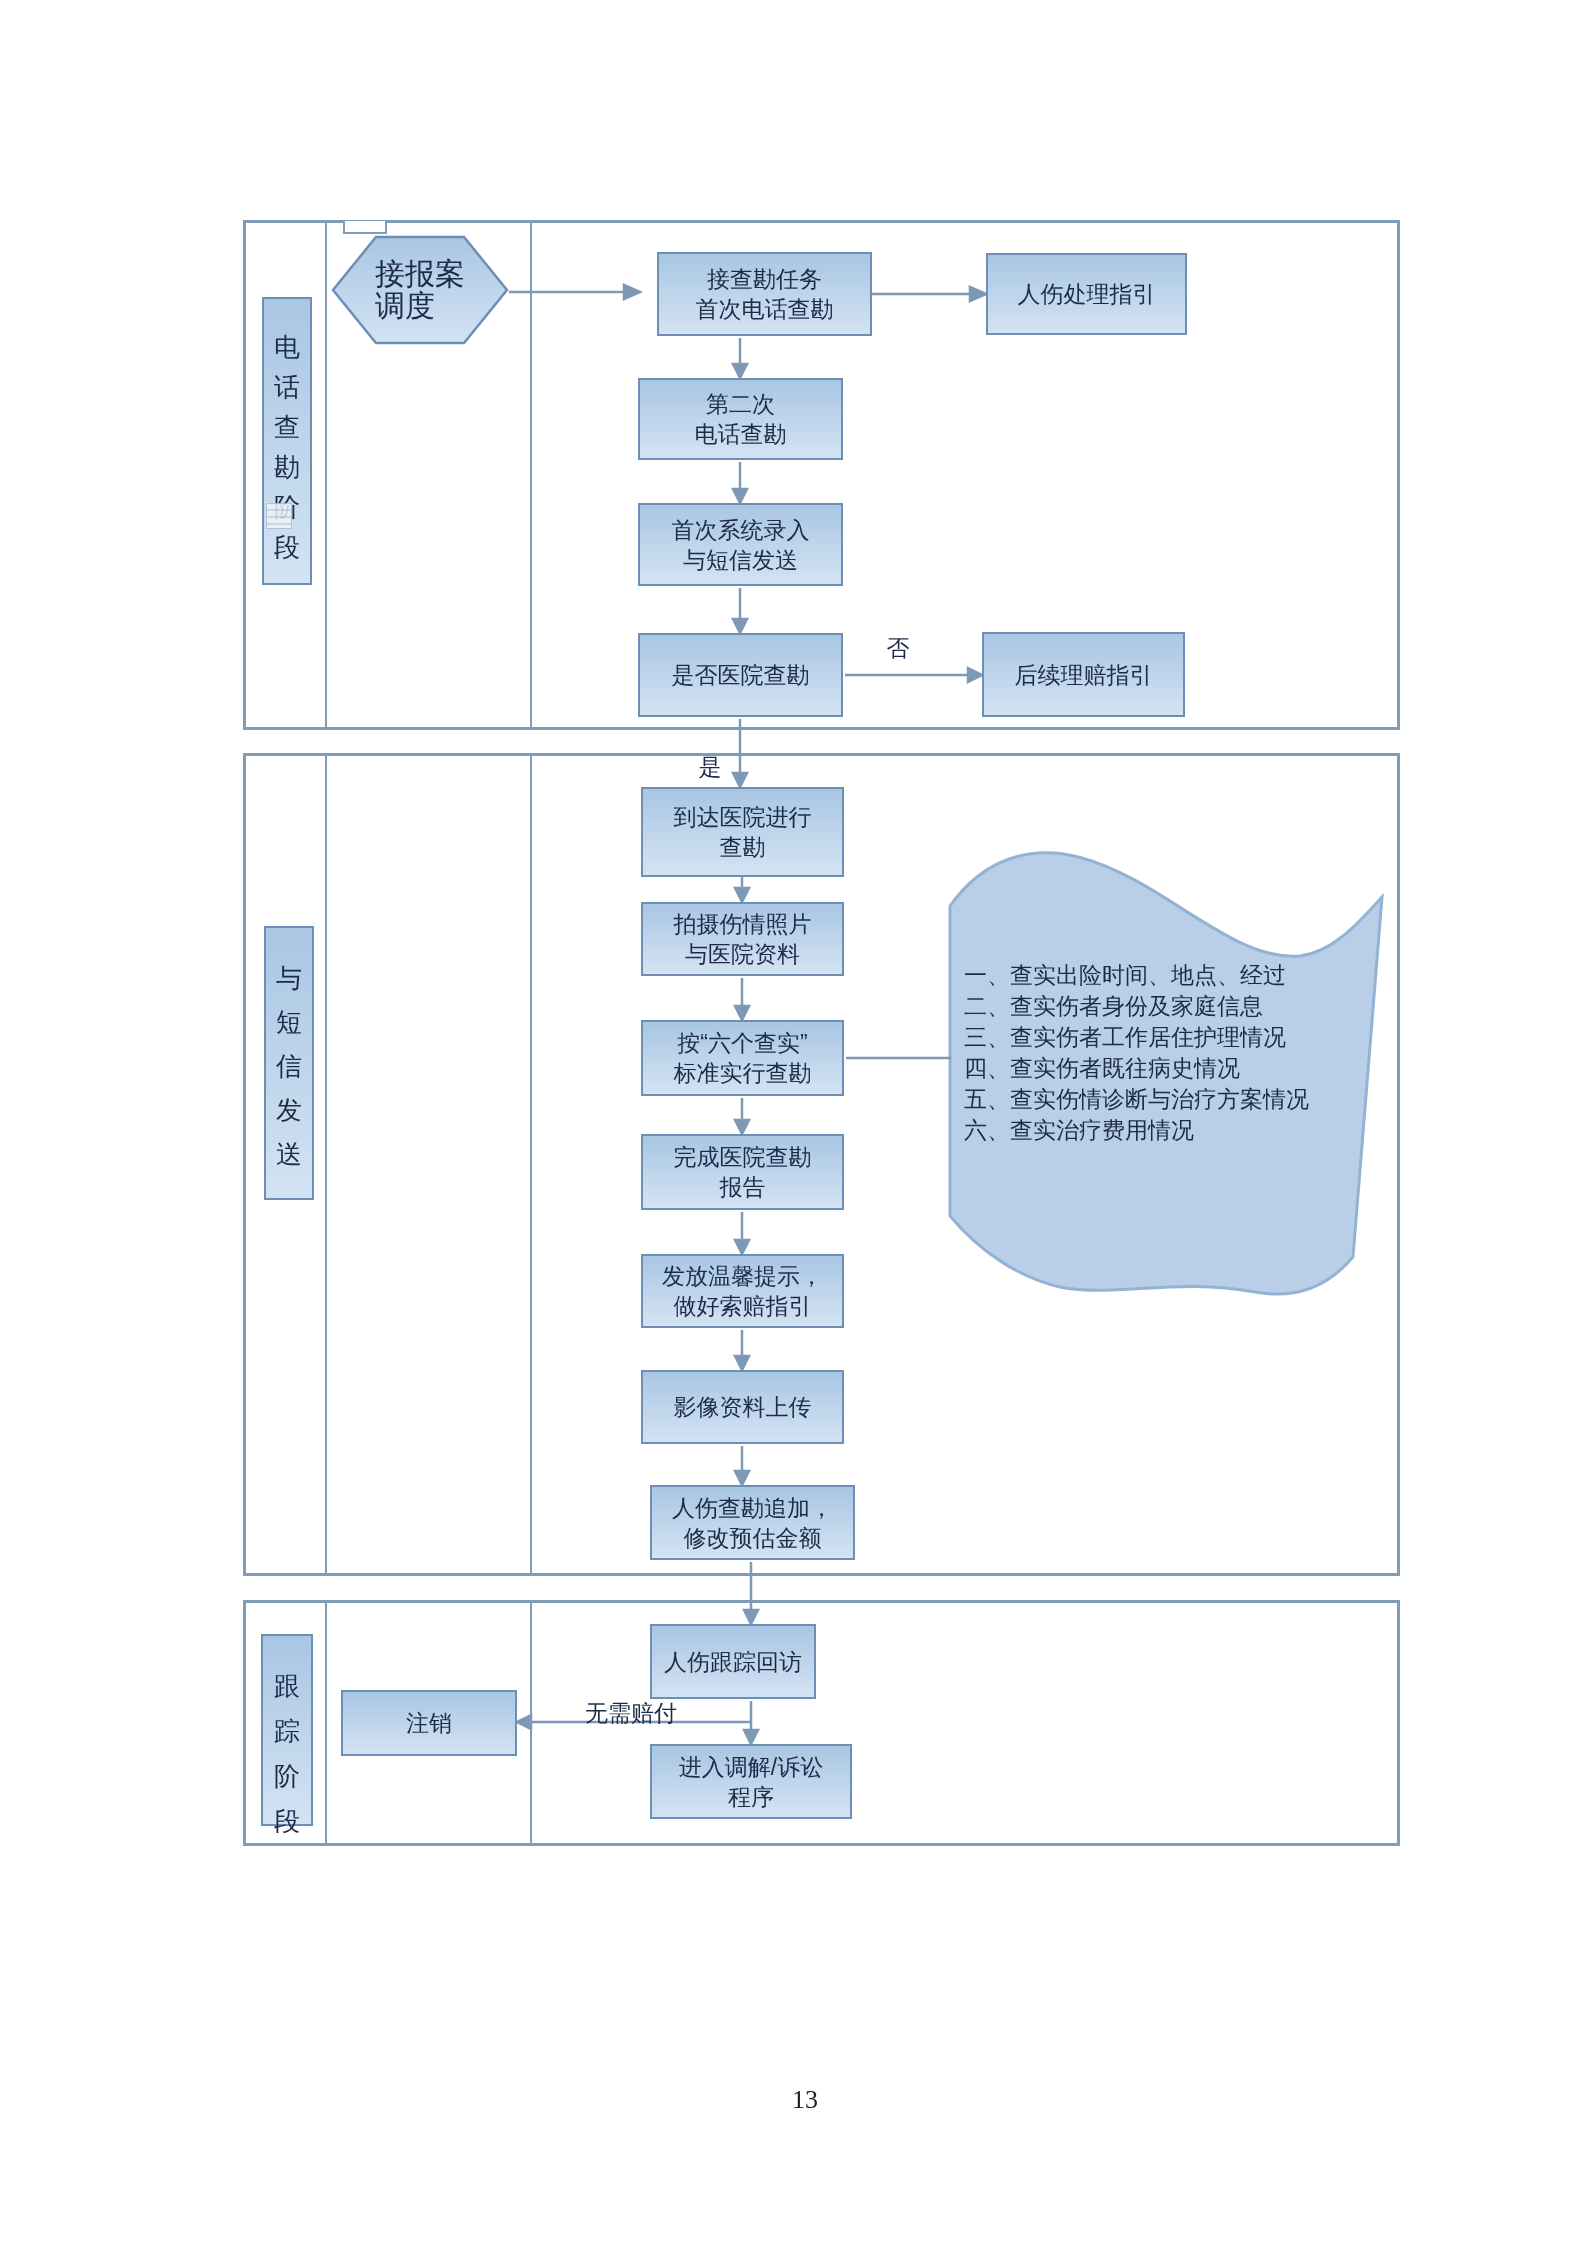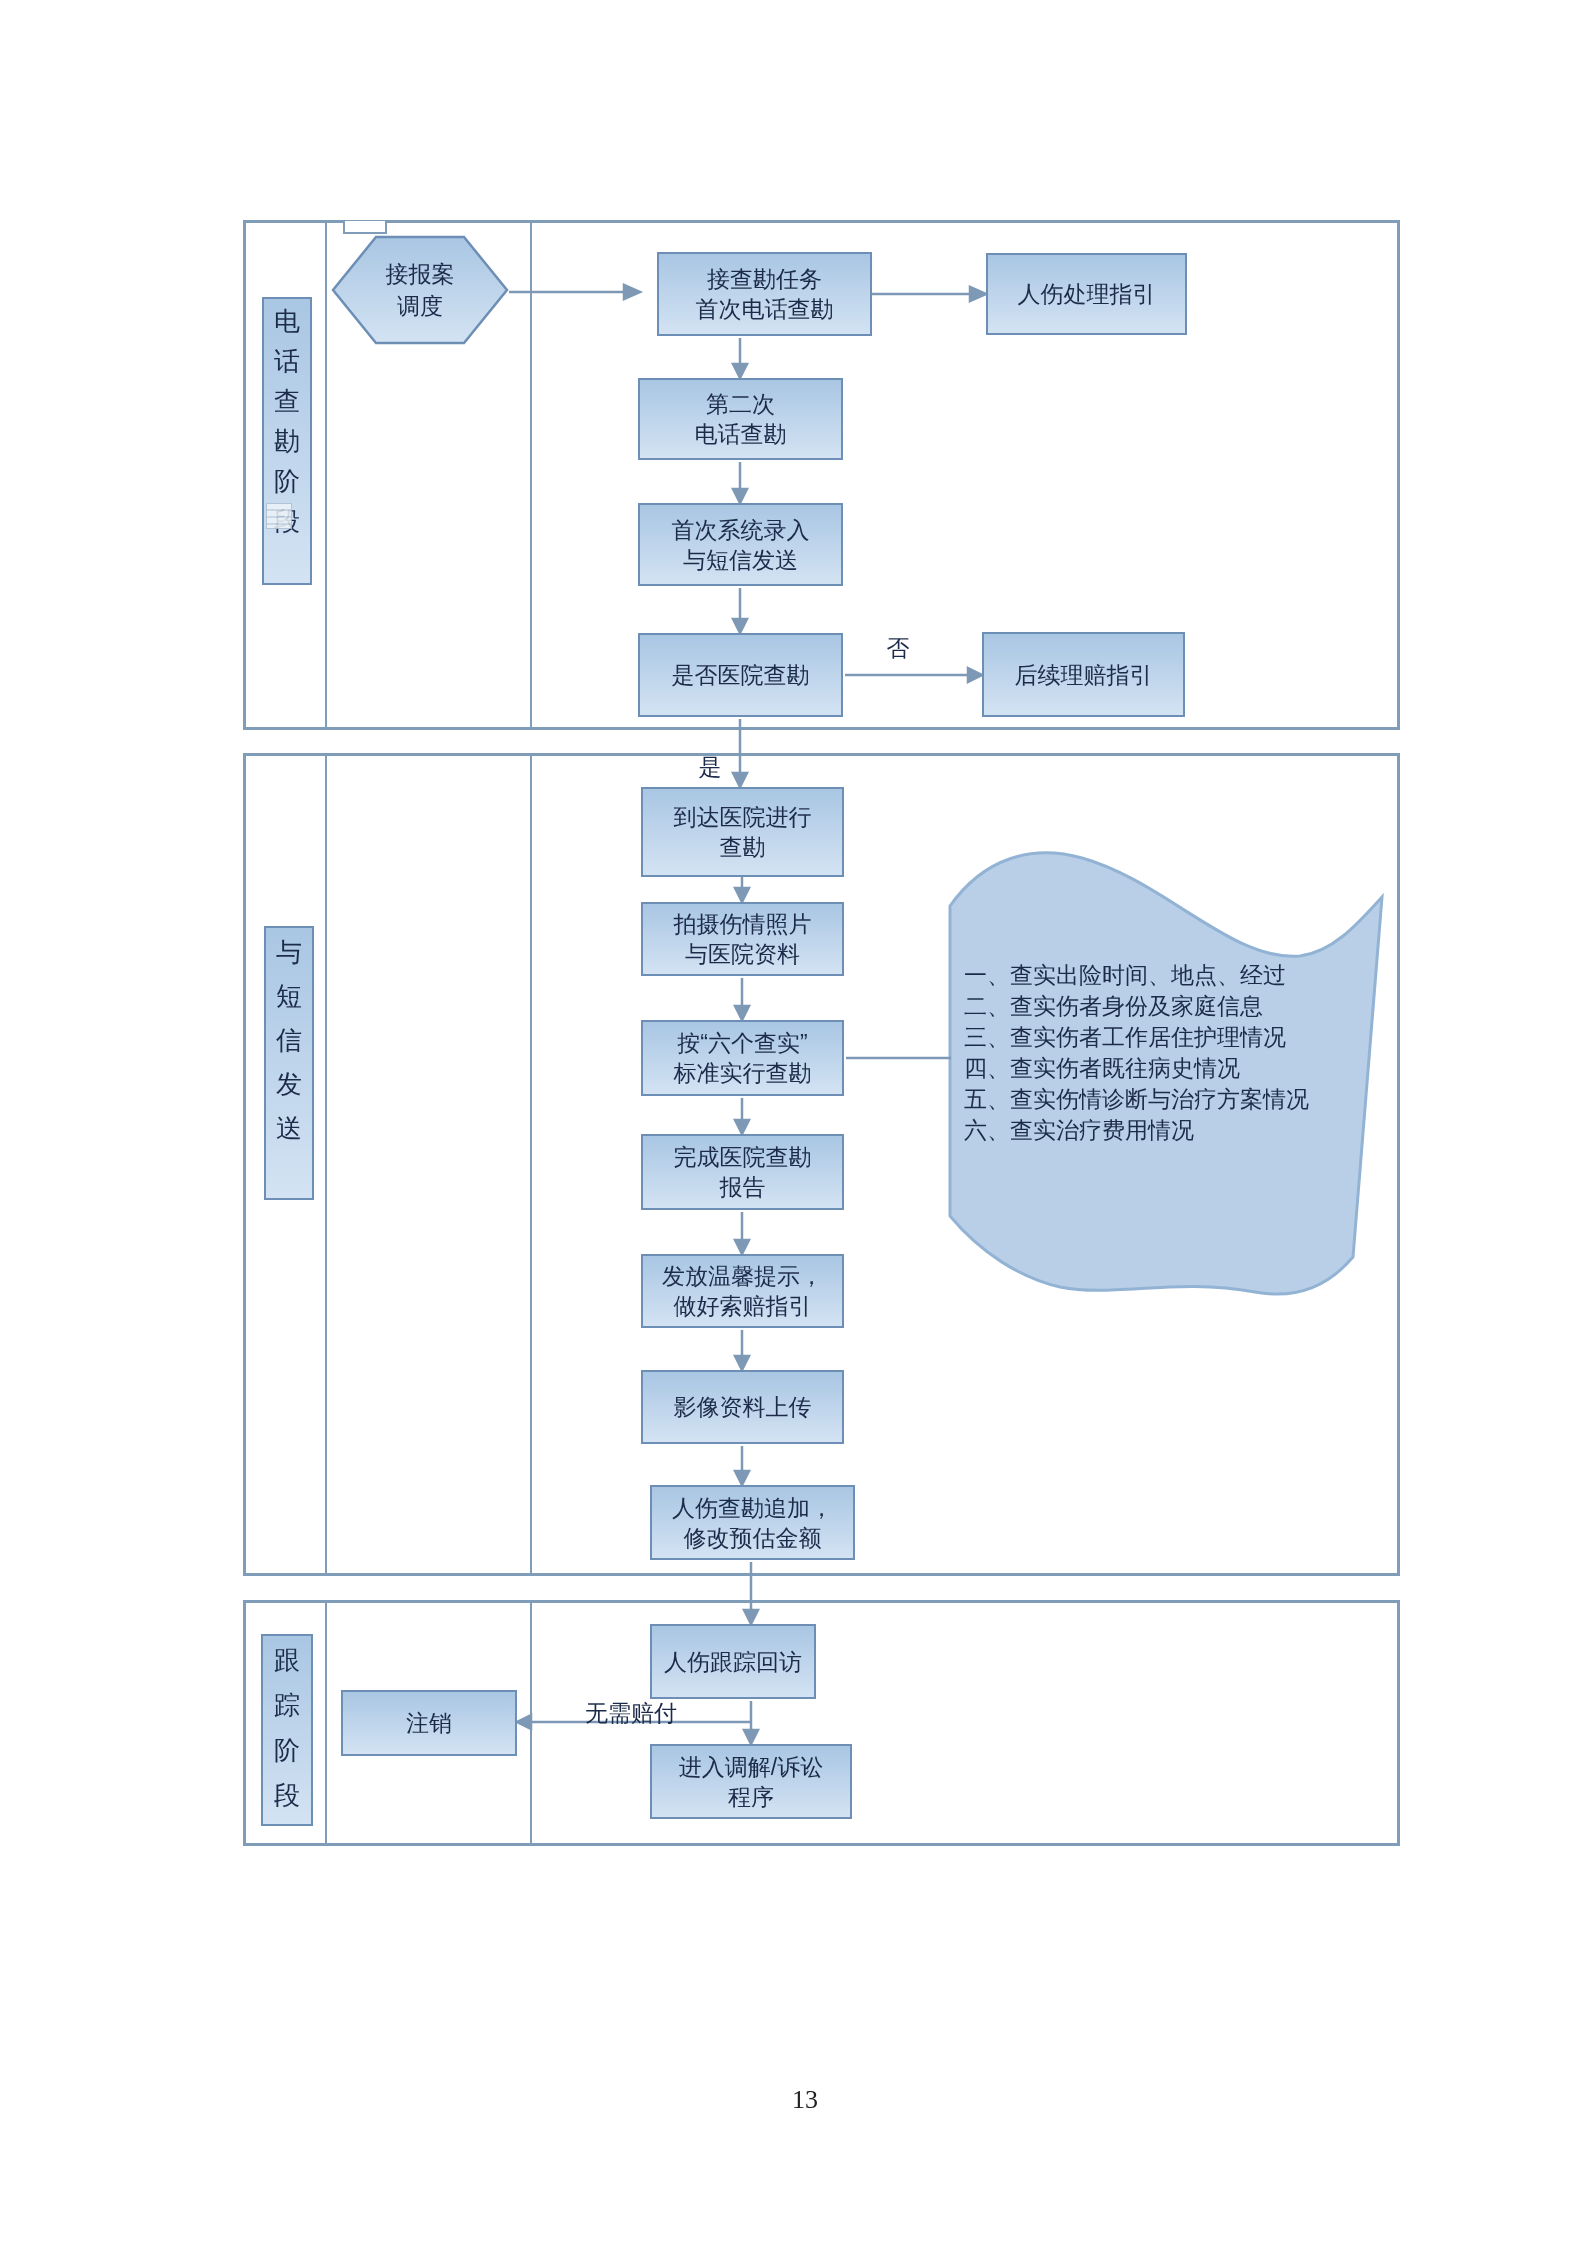--- a/index.html
+++ b/index.html
@@ -15,35 +15,35 @@
     box-sizing:border-box;background:transparent;z-index:1;
   }
   .divider{
     position:absolute;width:2px;background:var(--outer-border,#7f9db9);z-index:1;
   }
   .lane-label{
     position:absolute;z-index:3;box-sizing:border-box;
     background:linear-gradient(180deg,var(--box-fill-top,#a9c6e3),var(--box-fill-bottom,#d3e3f3));
     border:2px solid var(--box-border,#6d8eb5);
     font-size:26px;text-align:center;word-break:break-all;
-    padding-top:2px;letter-spacing:0;
+    padding-top:28px;letter-spacing:0;
   }
   .lane-label.l1{line-height:40px;}
   .lane-label.l2{line-height:44px;}
   .lane-label.l3{line-height:45px;}
   .node{
     position:absolute;z-index:3;box-sizing:border-box;
     background:linear-gradient(180deg,var(--box-fill-top,#a9c6e3),var(--box-fill-bottom,#d3e3f3));
     border:2px solid var(--box-border,#6d8eb5);
     display:flex;align-items:center;justify-content:center;text-align:center;
     font-size:23px;line-height:30px;white-space:pre-line;
   }
   .hex-label{
     position:absolute;z-index:3;display:flex;align-items:center;justify-content:center;
-    text-align:center;font-size:23px;line-height:32px;white-space:pre-line;
+    text-align:left;font-size:30px;line-height:32px;white-space:pre-line;
   }
   .edge-label{
     position:absolute;z-index:3;font-size:23px;text-align:center;
   }
   .callout-text{
     position:absolute;z-index:3;font-size:23px;line-height:31px;
   }
   .callout-text .item{white-space:nowrap;}
   .page-number{
     position:absolute;z-index:3;font-size:26px;color:#222;

